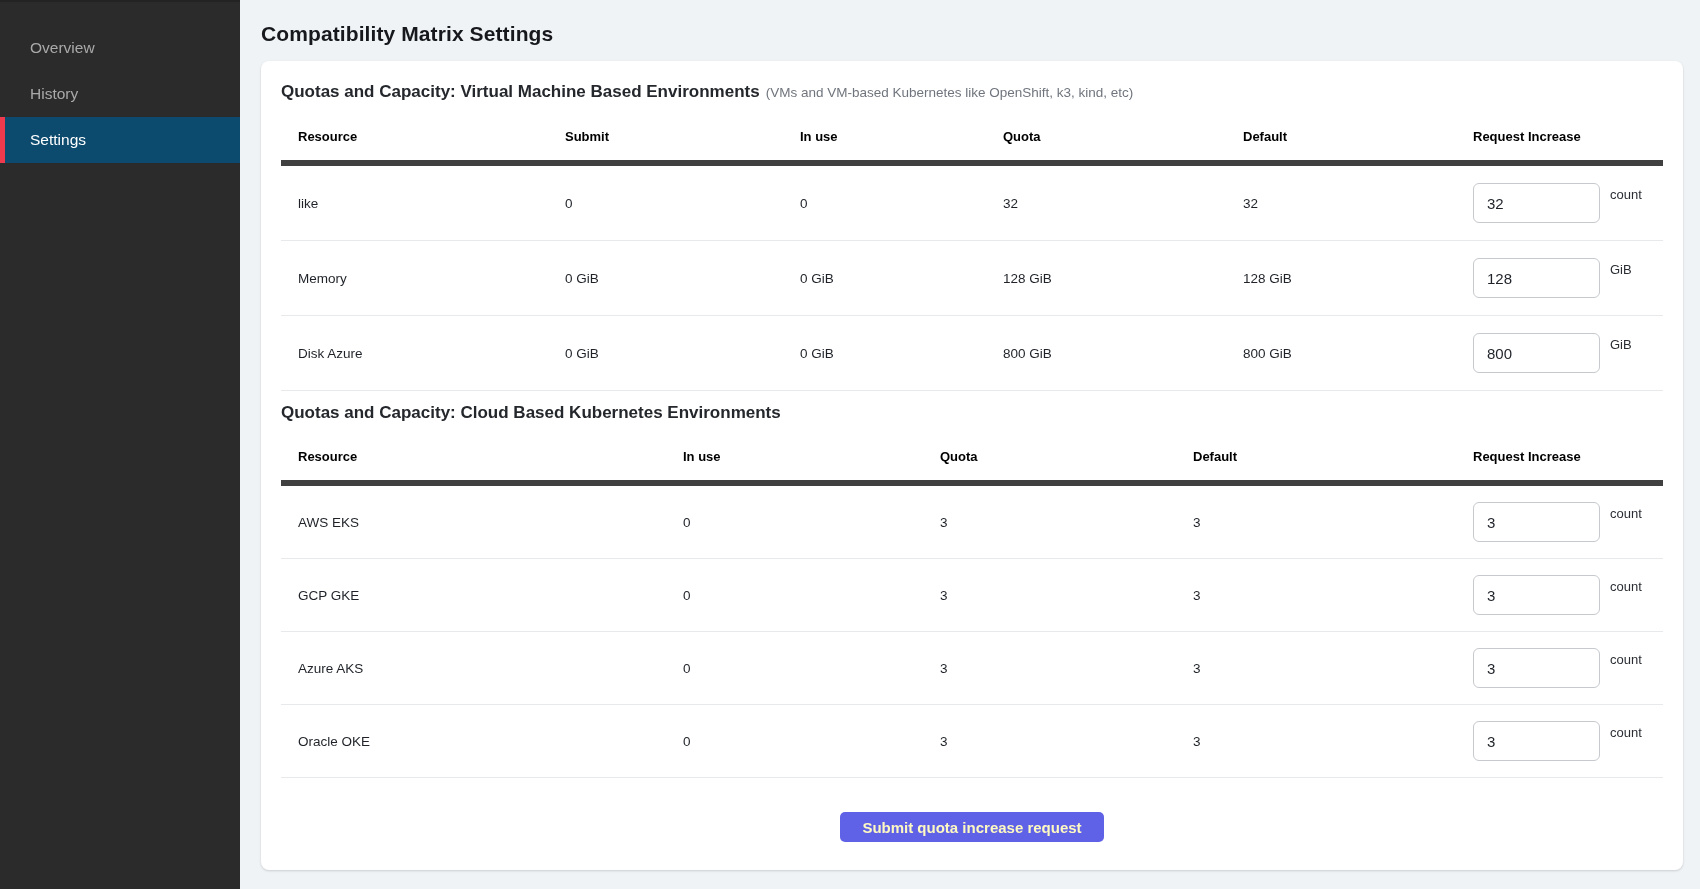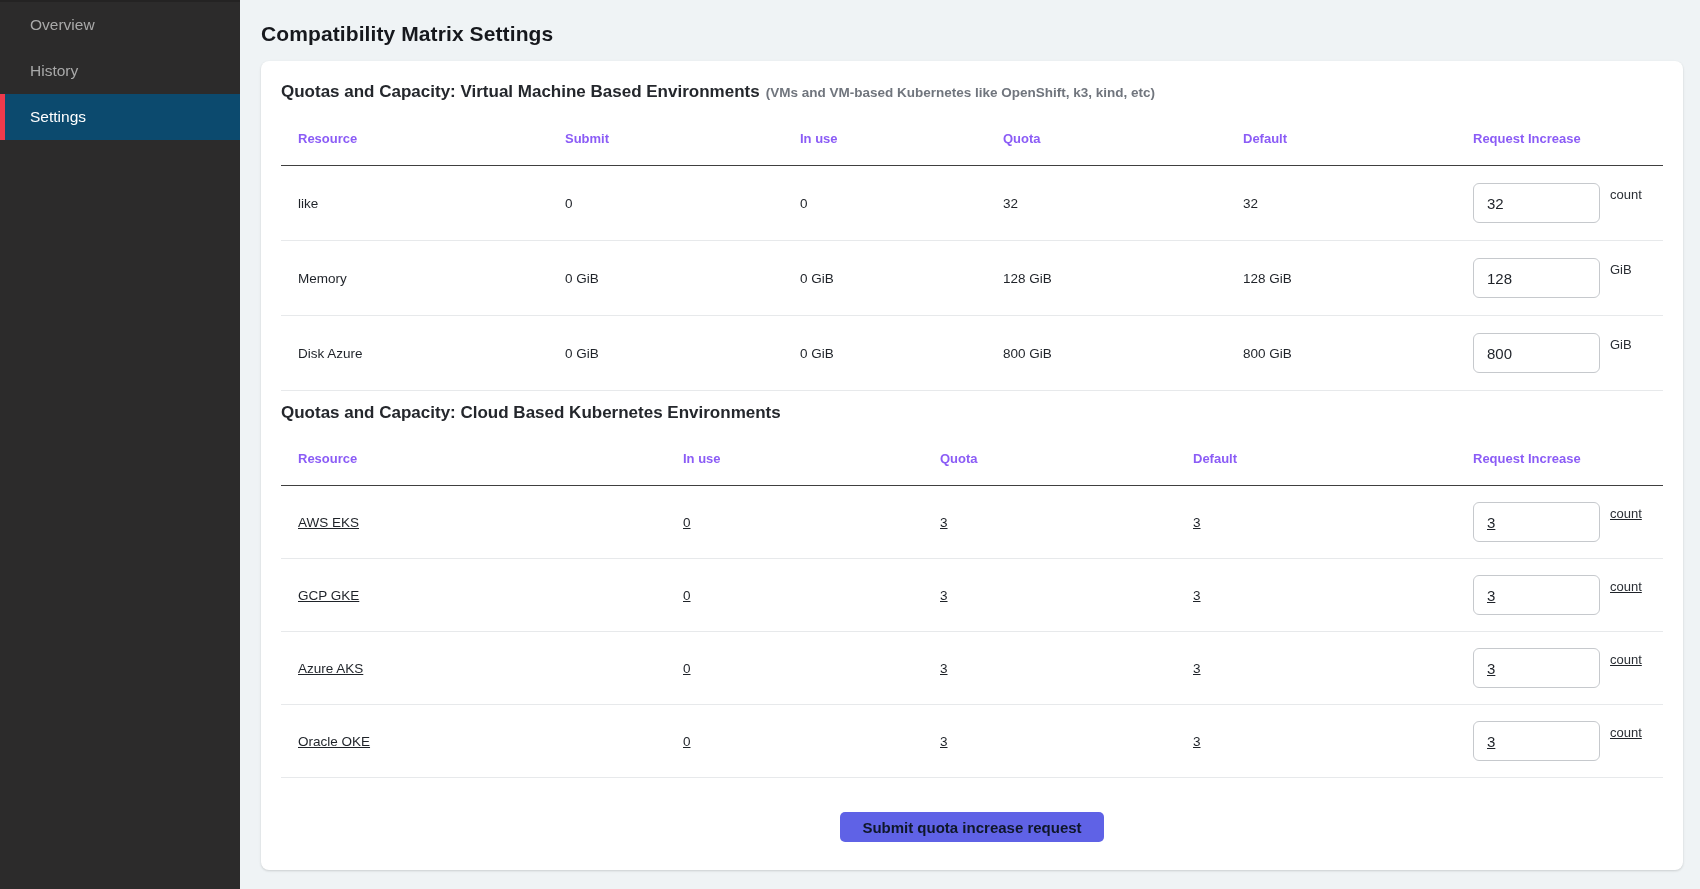--- a/index.html
+++ b/index.html
@@ -10,20 +10,21 @@
     color: #1b1e23;
     display: flex;
   }
 
   
   .sidebar {
     width: 240px;
     min-width: 240px;
     height: 889px;
     background: #2c2b2b;
+    padding-top: 23px;
     border-top: 2px solid #242323;
   }
   .nav-item {
     position: relative;
     height: 46px;
     display: flex;
     align-items: center;
     padding-left: 30px;
     font-size: 15.5px;
     color: #a9a9a9;
@@ -63,49 +64,49 @@
     padding: 18px 20px;
   }
   .section-heading {
     font-size: 17px;
     font-weight: 700;
     color: #24272c;
     line-height: 26px;
   }
   .section-heading .note {
     font-size: 13.5px;
-    font-weight: 700;
+    font-weight: 400;
     color: #70757d;
     margin-left: 6px;
   }
   .section-heading.second { margin-top: 9px; }
 
   .thead, .trow {
     display: grid;
     align-items: center;
     padding: 0 17px;
   }
   .grid-vm  { grid-template-columns: 267px 235px 203px 240px 230px 1fr; }
   .grid-k8s { grid-template-columns: 385px 257px 253px 280px 1fr; }
 
   .thead {
     margin-top: 6px;
     height: 54px;
-    border-bottom: 1px solid #404040;
+    border-bottom: 6px solid #404040;
     font-size: 13px;
     font-weight: 700;
-    color: #8b5cf6;
+    color: #000000;
   }
   .trow {
     border-bottom: 1px solid #e7e9eb;
     font-size: 13.5px;
     color: #1f2329;
   }
   .trow.h75 { height: 75px; }
-  .trow.h73 { height: 73px; text-decoration: underline; }
+  .trow.h73 { height: 73px; }
   .cell-resource { font-weight: 500; }
 
   .request-cell {
     display: flex;
     align-items: center;
     gap: 10px;
   }
   .request-input {
     width: 127px;
     height: 40px;
@@ -127,21 +128,21 @@
 
   .footer {
     display: flex;
     justify-content: center;
     padding: 34px 0 10px;
   }
   .submit-btn {
     height: 30px;
     padding: 0 22px;
     background: #5f62e6;
-    color: #0f172a;
+    color: #fef9c3;
     font-size: 15px;
     font-weight: 700;
     font-family: "Liberation Sans", "DejaVu Sans", sans-serif;
     border: none;
     border-radius: 5px;
     cursor: pointer;
   }
 </style>
 </head>
 <body>

